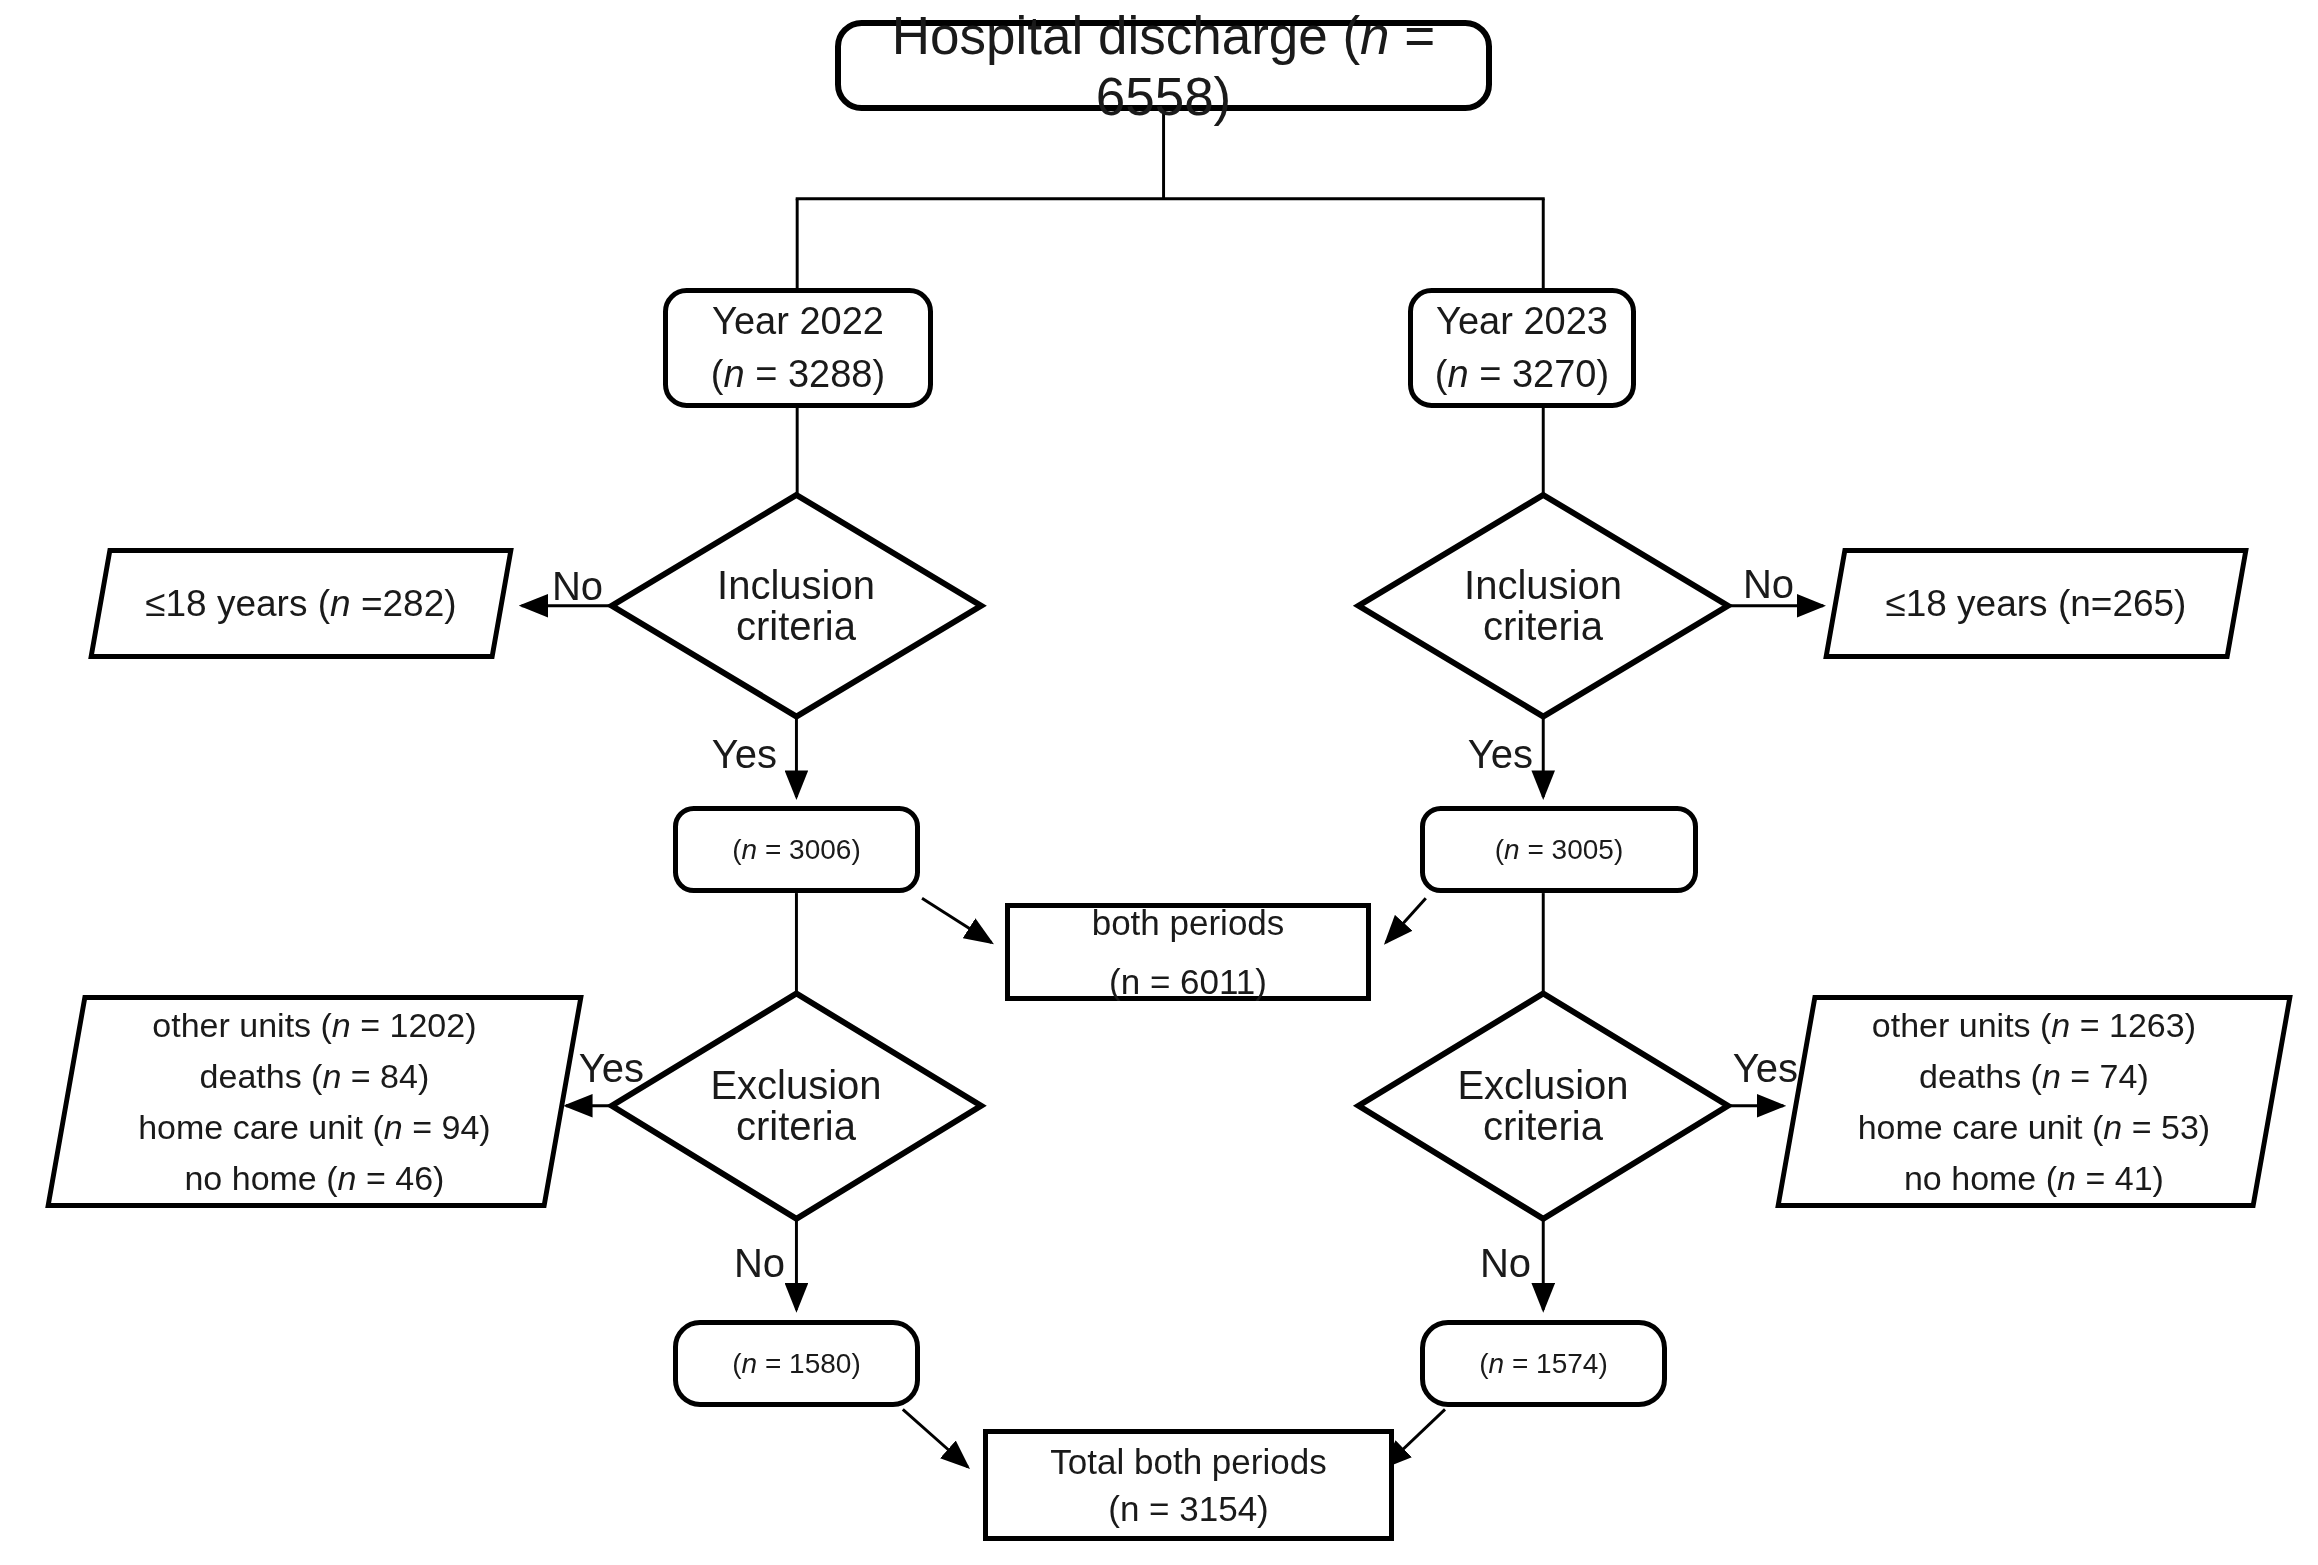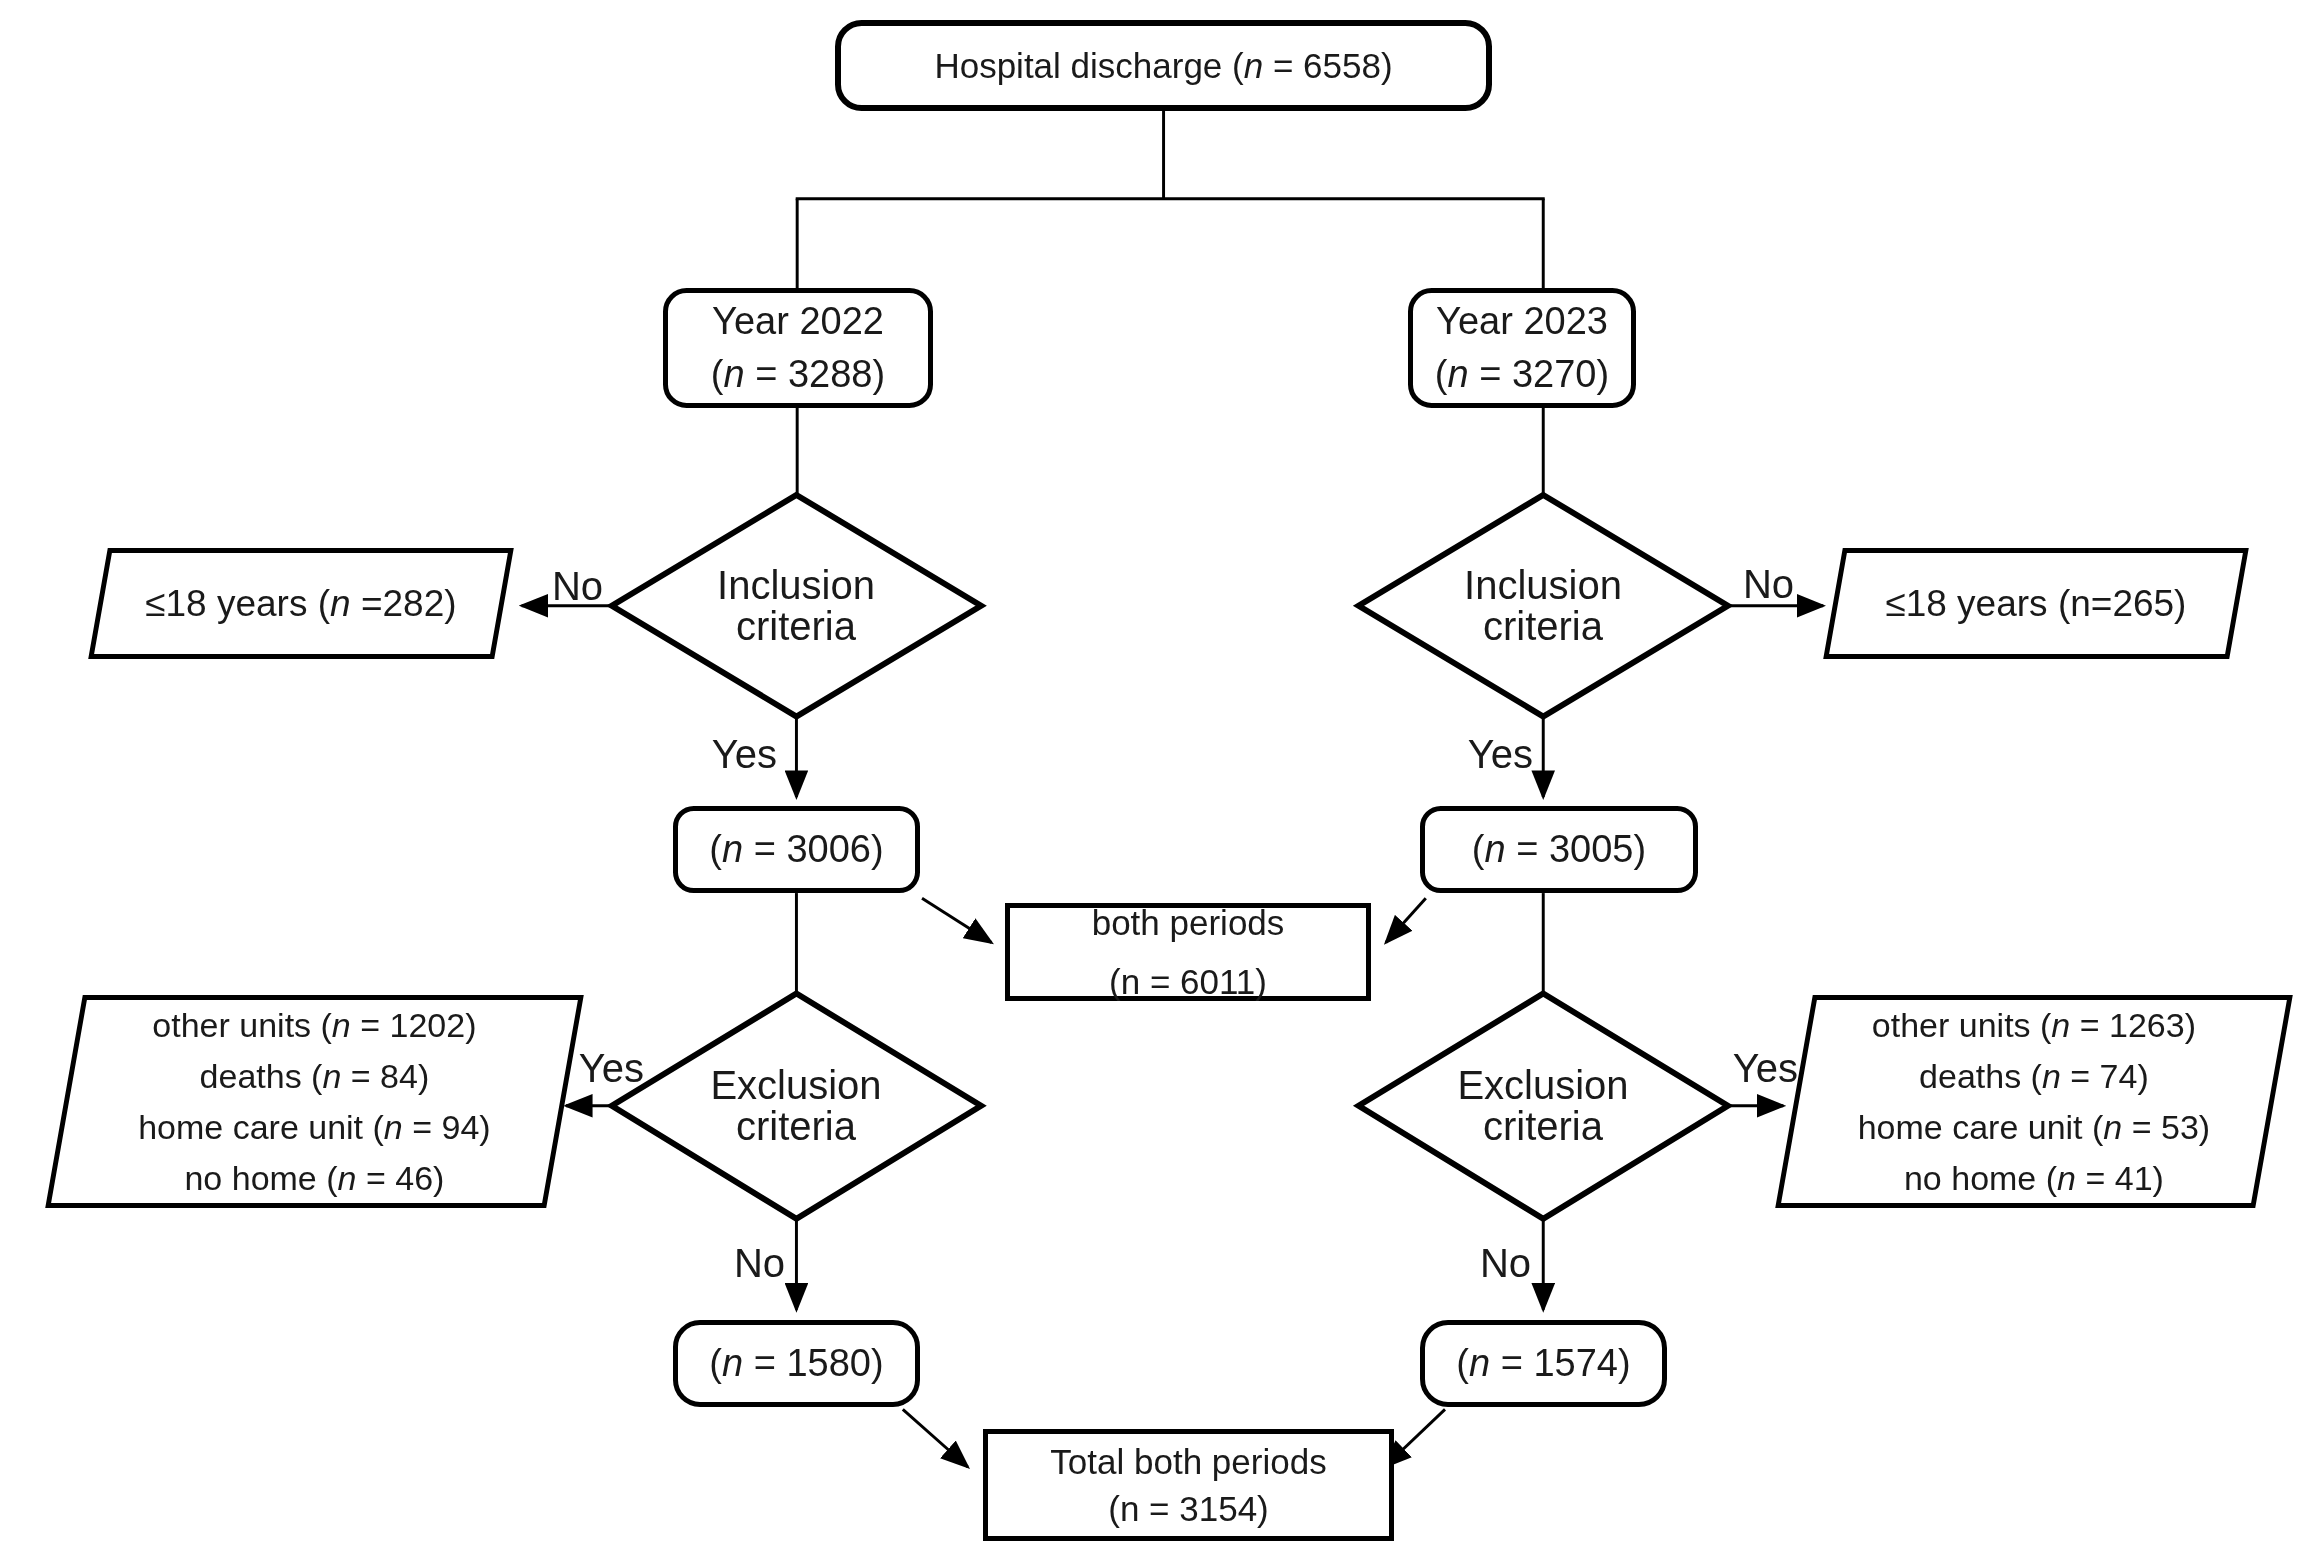--- a/index.html
+++ b/index.html
@@ -14,23 +14,23 @@
   .round { border:5.9px solid #000; border-radius:23.6px; }
   .rect  { border:5.9px solid #000; border-radius:0; }
   .para  { position:absolute; background:#ffffff; border:5.2px solid #000;
            transform:skewX(-10deg); display:flex; align-items:center; justify-content:center;
            box-sizing:border-box; }
   .para .inner { transform:skewX(10deg); width:100%; text-align:center; }
   .dlabel { position:absolute; display:flex; flex-direction:column; align-items:center;
             justify-content:center; text-align:center; font-size:40px; line-height:41px; }
   .elabel { position:absolute; width:103px; height:52px; display:flex; align-items:center;
             justify-content:center; font-size:40px; }
-  .f-top   { font-size:35px; }
+  .f-top   { font-size:53px; }
   .f-year  { font-size:38px; line-height:53px; }
-  .f-mid   { font-size:38px; }
+  .f-mid   { font-size:28px; }
   .f-age   { font-size:37px; }
   .f-both  { font-size:35px; line-height:46px; }
   .f-excl  { font-size:34px; line-height:51px; }
   .f-total { font-size:35px; line-height:47px; }
   i { font-style:italic; }
 </style>
 </head>
 <body>
 
 <div id="canvas">

